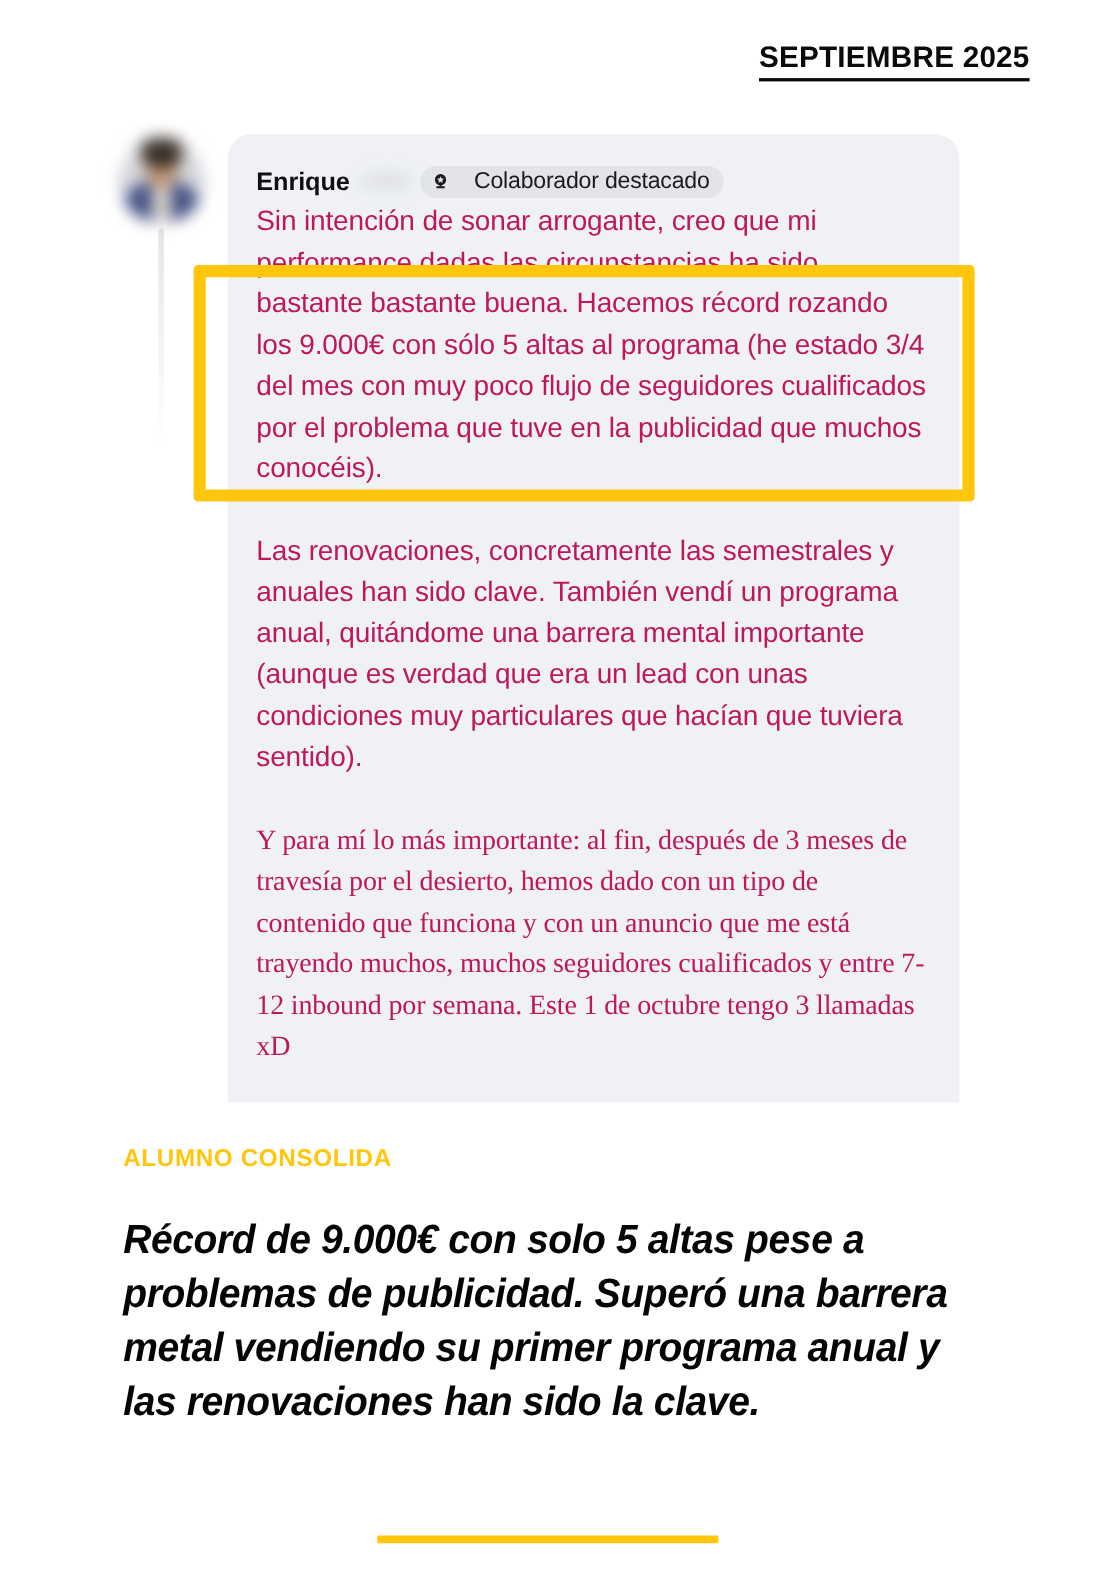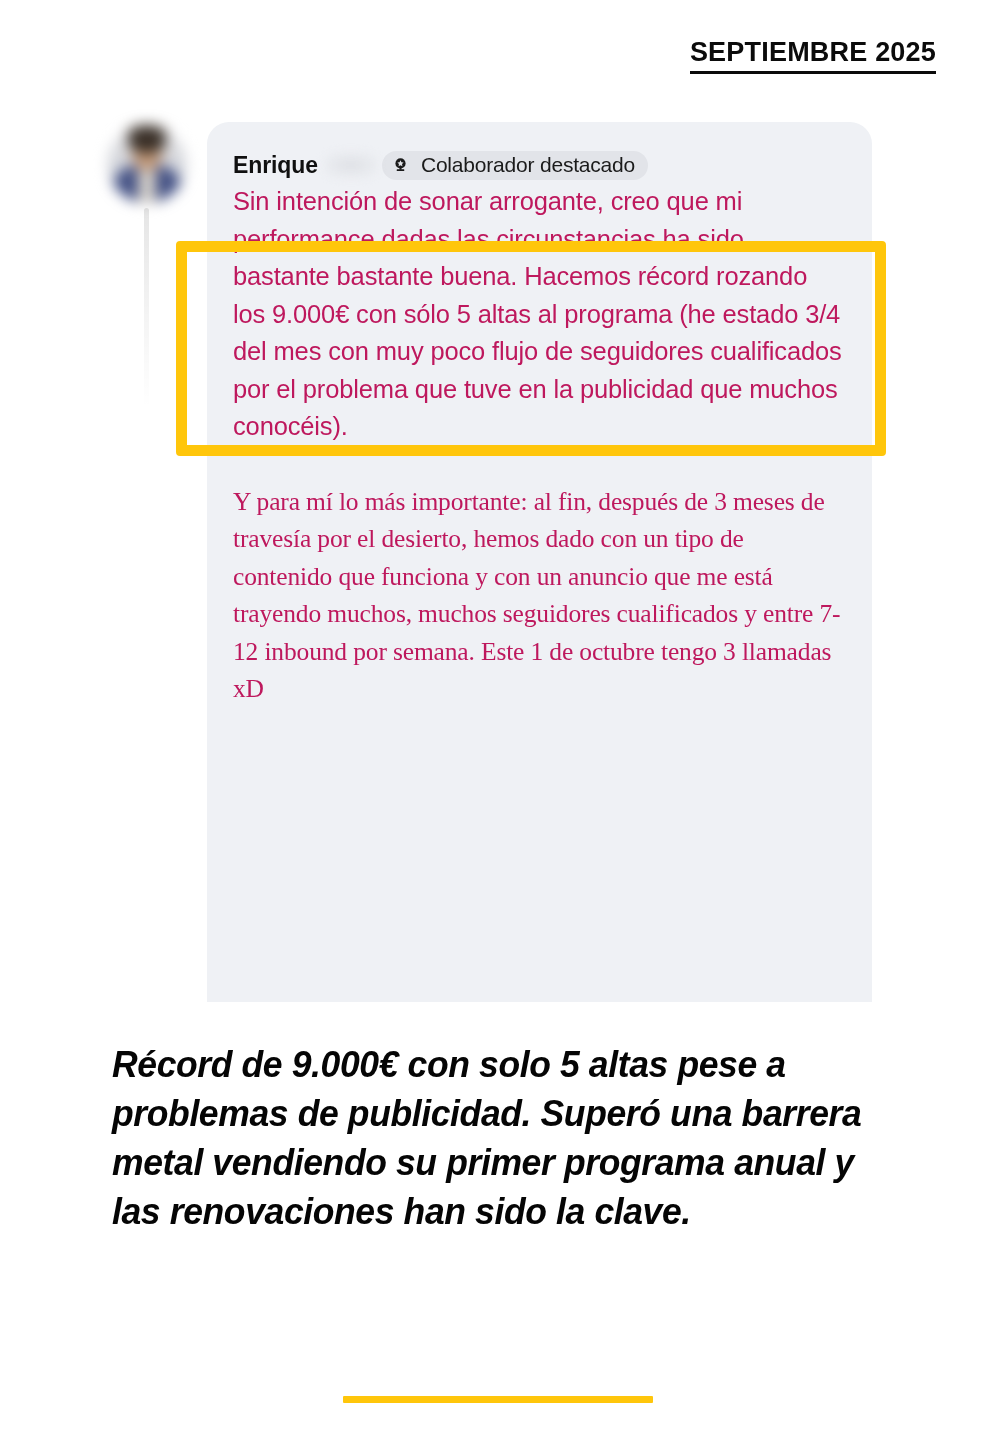--- a/index.html
+++ b/index.html
@@ -145,21 +145,21 @@
     width: 54px;
     height: 26px;
     margin-left: 6px;
     border-radius: 13px;
     background: radial-gradient(ellipse at center, #dfe1e6 0%, #e8eaee 58%, rgba(239,241,245,0) 100%);
     filter: blur(4px);
   }
   .badge-chip {
     display: inline-flex;
     align-items: center;
-    gap: 12px;
+    gap: 22px;
     height: 29px;
     padding: 0 13px 0 10px;
     margin-left: 4px;
     border-radius: 15px;
     background: #e2e4e9;
   }
   .badge-chip .badge-icon {
     display: block;
     width: 17px;
     height: 17px;
@@ -268,25 +268,27 @@
           <path d="M12 4.6l1.35 2.9 3.05.4-2.25 2.1.58 3.05L12 11.6l-2.73 1.45.58-3.05-2.25-2.1 3.05-.4z" fill="#e2e4e9"></path>
           <rect x="6.6" y="17.4" width="10.8" height="2.4" rx="0.6" fill="#1b1b1b"></rect>
           <rect x="10.6" y="15.4" width="2.8" height="2.6" fill="#1b1b1b"></rect>
         </svg>
         <span class="badge-label">Colaborador destacado</span>
       </span>
     </div>
 
     <div class="msg-body">
       <p>Sin intención de sonar arrogante, creo que mi performance dadas las circunstancias ha sido bastante bastante buena. Hacemos récord rozando los 9.000€ con sólo 5 altas al programa (he estado 3/4 del mes con muy poco flujo de seguidores cualificados por el problema que tuve en la publicidad que muchos conocéis).</p>
+      <p>Las renovaciones, concretamente las semestrales y anuales han sido clave. También vendí un programa anual, quitándome una barrera mental importante (aunque es verdad que era un lead con unas condiciones muy particulares que hacían que tuviera sentido).</p>
       <p>Y para mí lo más importante: al fin, después de 3 meses de travesía por el desierto, hemos dado con un tipo de contenido que funciona y con un anuncio que me está trayendo muchos, muchos seguidores cualificados y entre 7-12 inbound por semana. Este 1 de octubre tengo 3 llamadas xD</p>
     </div>
 
   </div>
 
   <div class="highlight-box"></div>
 </div>
 
 <div class="caption">
+  <div class="kicker">ALUMNO CONSOLIDA</div>
   <div class="summary">Récord de 9.000€ con solo 5 altas pese a problemas de publicidad. Superó una barrera metal vendiendo su primer programa anual y las renovaciones han sido la clave.</div>
 </div>
 
 <div class="bottom-rule"></div>
 
 </body></html>

